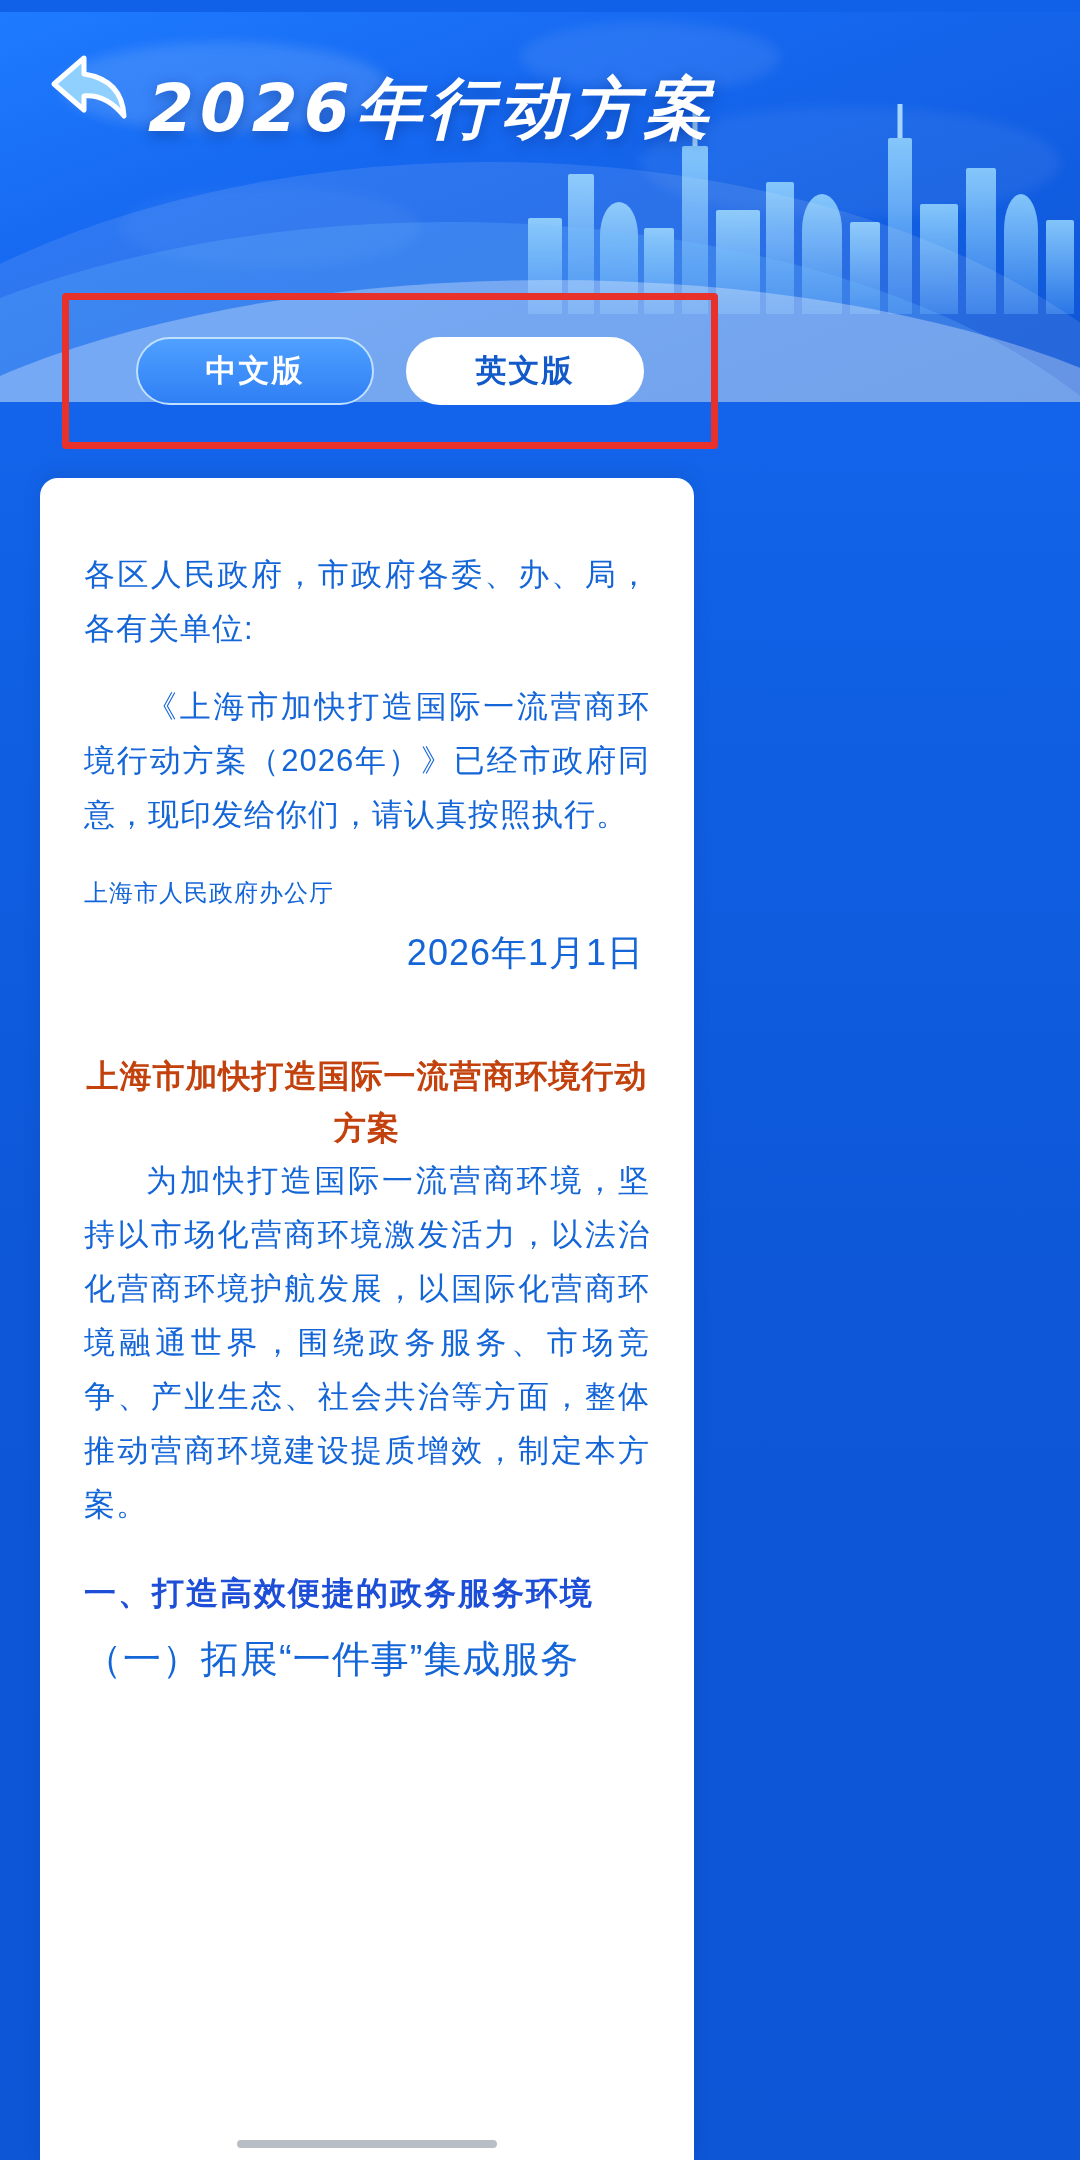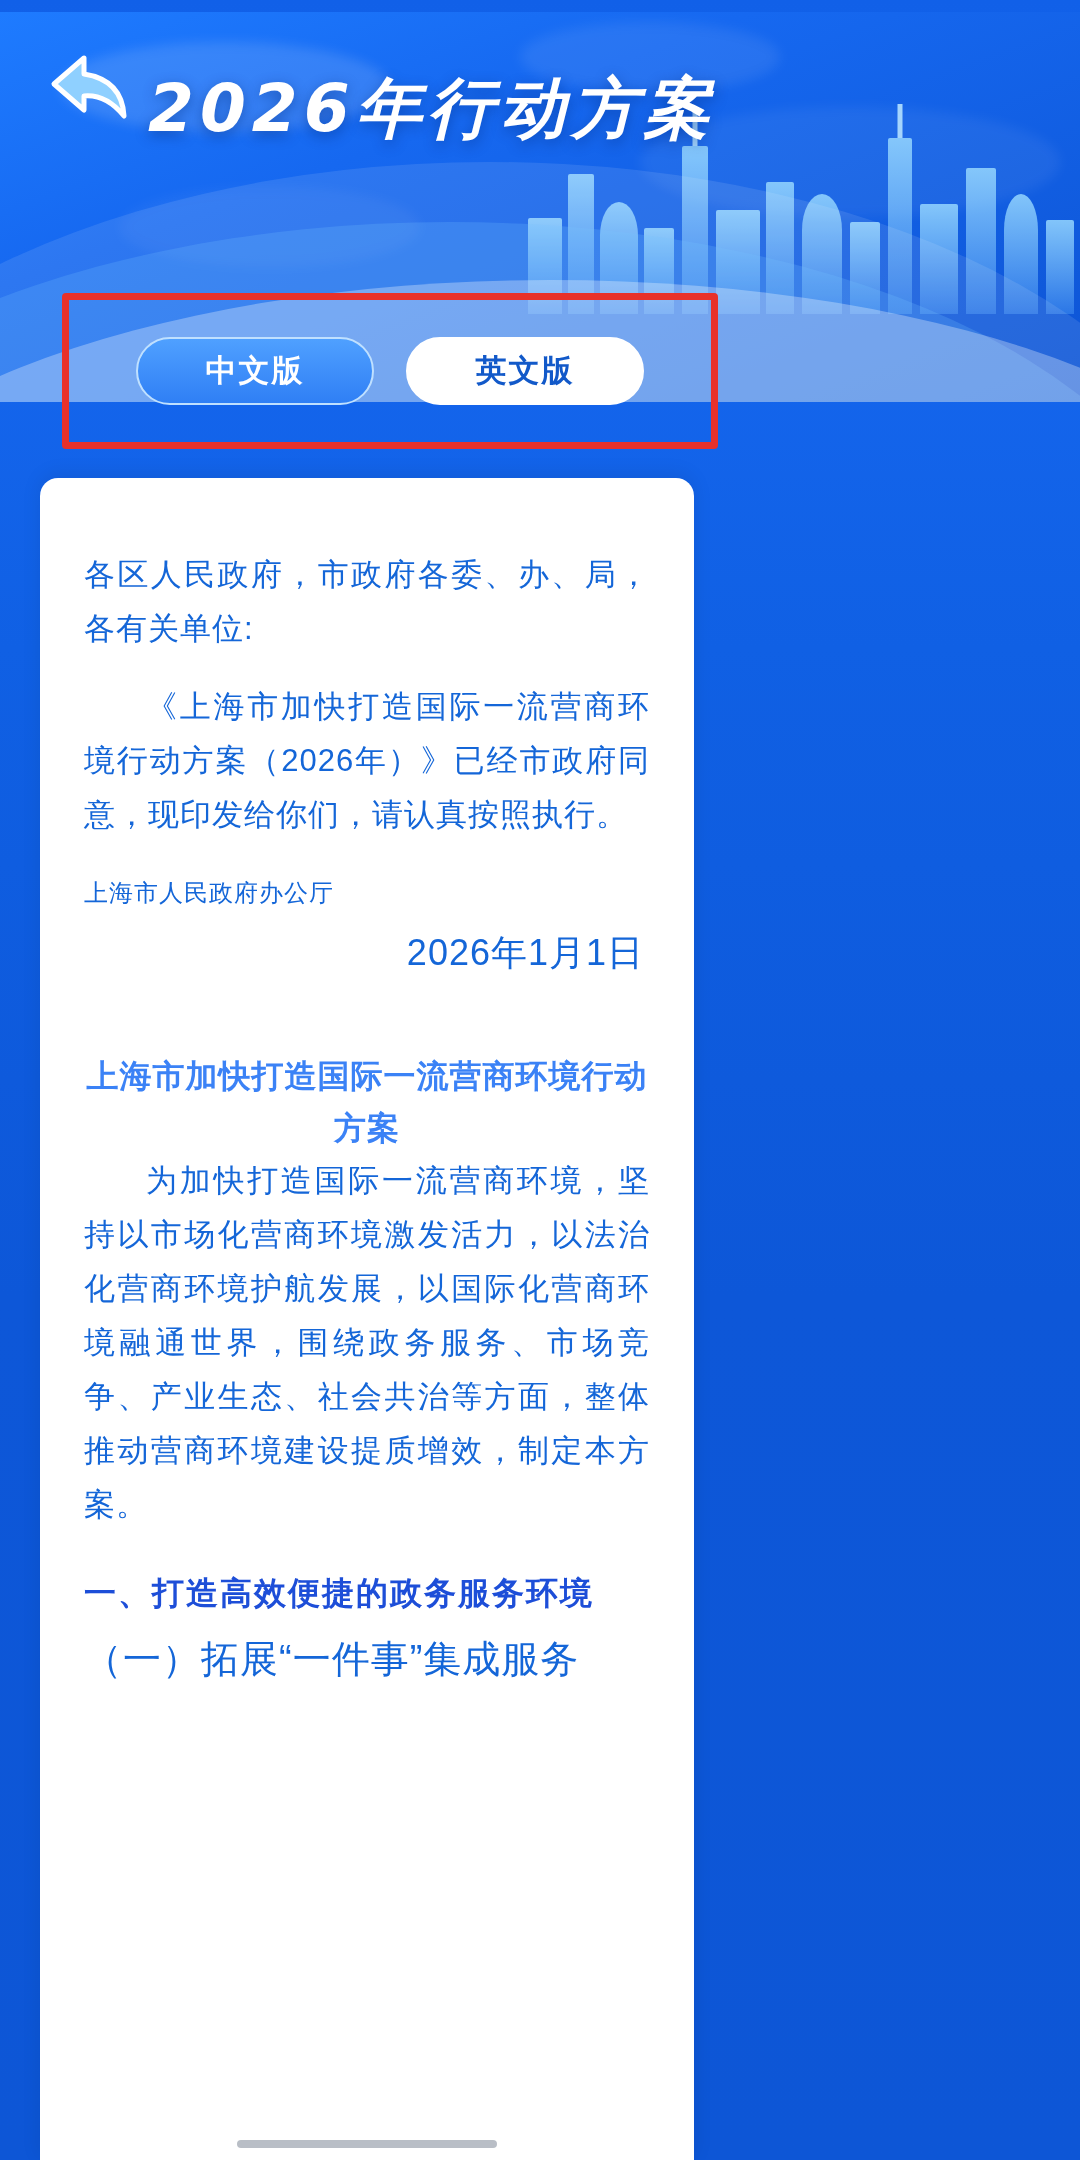--- a/index.html
+++ b/index.html
@@ -181,21 +181,21 @@
     color: #1466d8;
     text-align: right;
     margin: 6px 0 0 0;
     padding-right: 6px;
     letter-spacing: 1px;
   }
   .doc-title {
     margin: 70px 0 0 0;
     font-size: 32px;
     font-weight: bold;
-    color: #3b82f6;
+    color: #c2410c;
     text-align: center;
     line-height: 52px;
     letter-spacing: 1px;
   }
   .doc-title .line2 { display: block; }
   .section-h {
     font-size: 32px;
     font-weight: bold;
     color: #1d4ed8;
     margin: 40px 0 18px 0;

